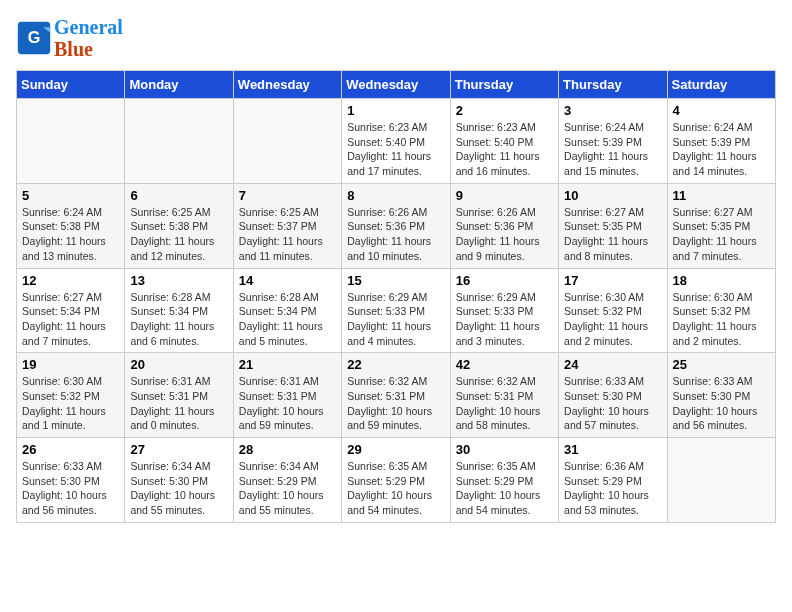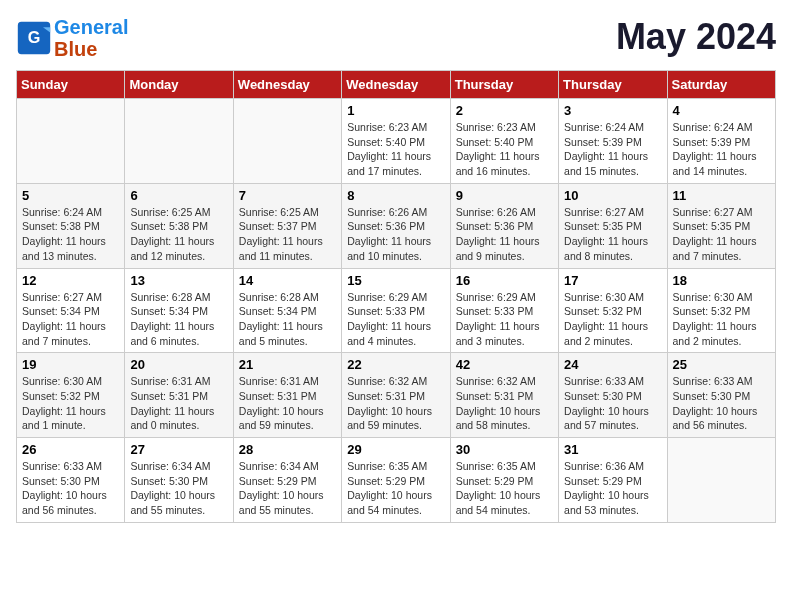--- a/index.html
+++ b/index.html
@@ -21,20 +21,21 @@
       align-items: center;
     }
     .logo-text {
       font-size: 20px;
       font-weight: bold;
       color: #1a1a2e;
       line-height: 1.1;
     }
     .logo-text span {
       color: #1e88e5;
+      font-family: Liberation Serif, serif;
     }
     .logo-icon {
       width: 36px;
       height: 36px;
       margin-right: 2px;
     }
     .title-block {
       text-align: right;
     }
     .month-title {
@@ -45,21 +46,21 @@
     .subtitle {
       font-size: 16px;
       color: #555;
     }
     table {
       width: 100%;
       border-collapse: collapse;
       font-size: 11px;
     }
     thead tr th {
-      background-color: #b91c1c;
+      background-color: #1d4ed8;
       color: #fff;
       padding: 6px 4px;
       text-align: left;
       font-size: 13px;
       font-weight: bold;
       border: 1px solid #ccc;
     }
     tbody tr td {
       border: 1px solid #ccc;
       vertical-align: top;
@@ -99,21 +100,20 @@
       <polygon points="30,8 38,14 38,8" fill="#64b5f6"></polygon>
     </svg>
     <div>
       <div class="logo-text">
         <span>General</span><br>
         <span style="color:#c2410c;">Blue</span>
       </div>
     </div>
   </div>
   <div class="title-block">
-    <div class="month-title">May 2024</div>
   </div>
 </div>
 
 <table>
   <thead>
     <tr>
     <th>Sunday</th>
         <th>Monday</th>
         <th>Wednesday</th>
         <th>Wednesday</th>

